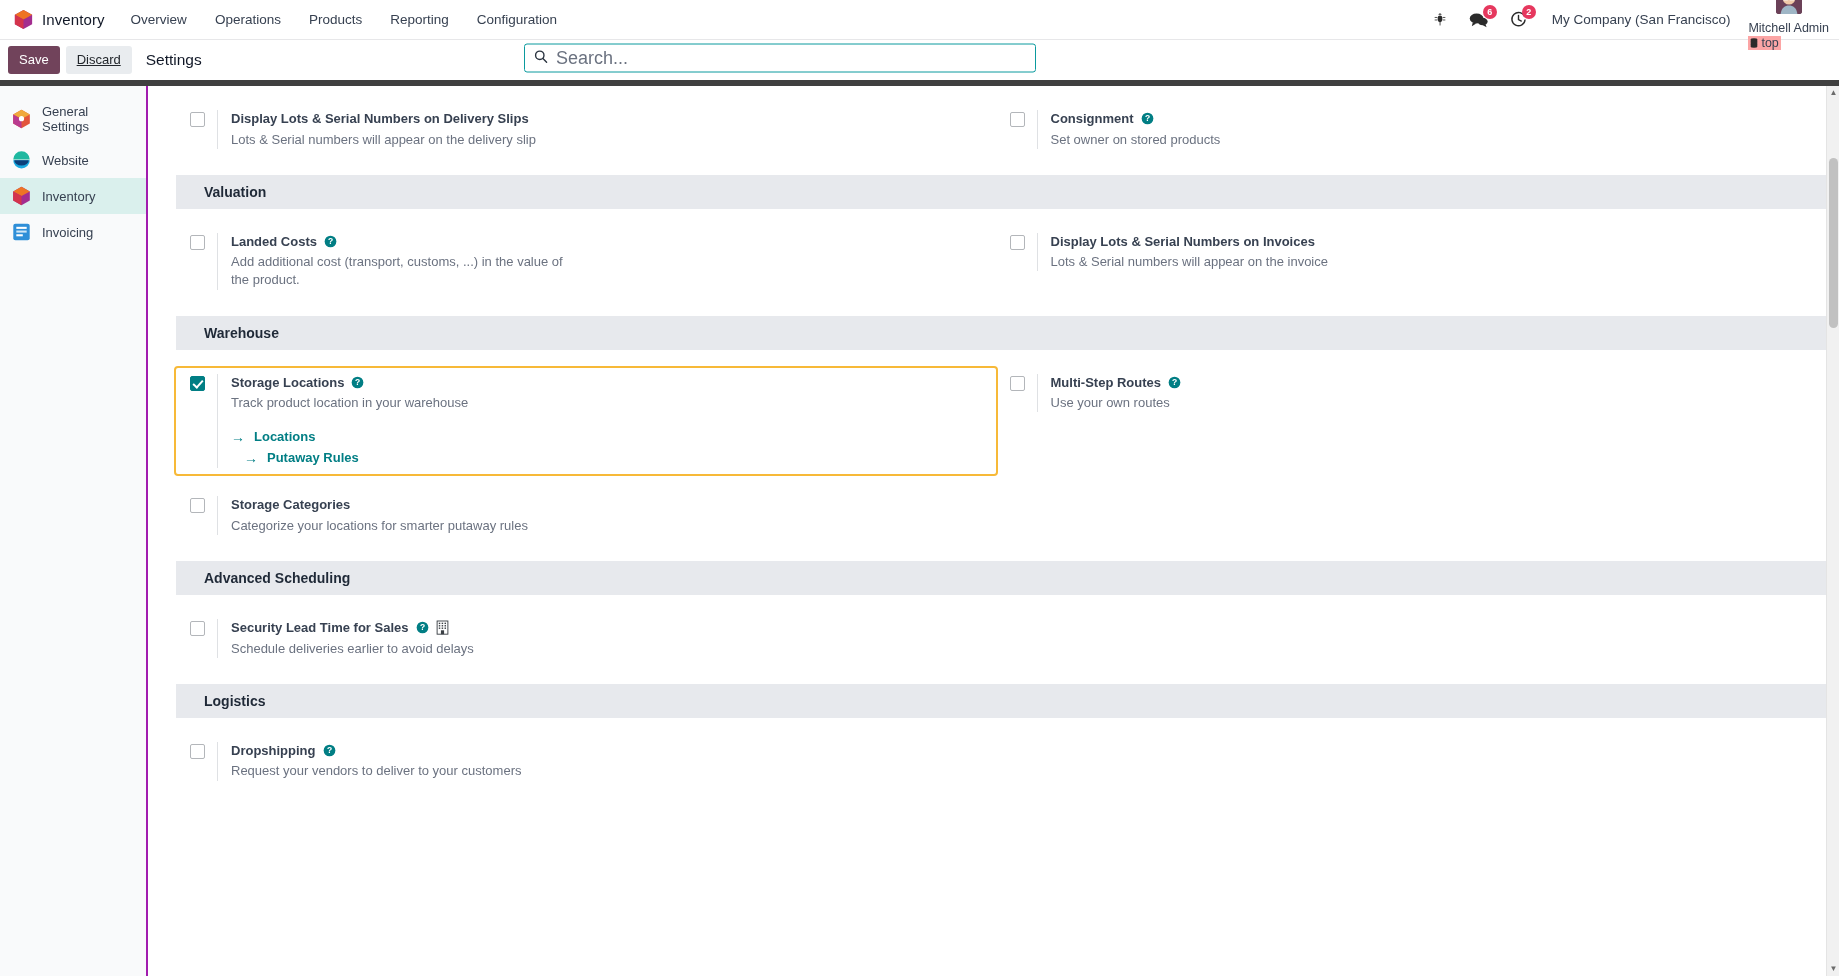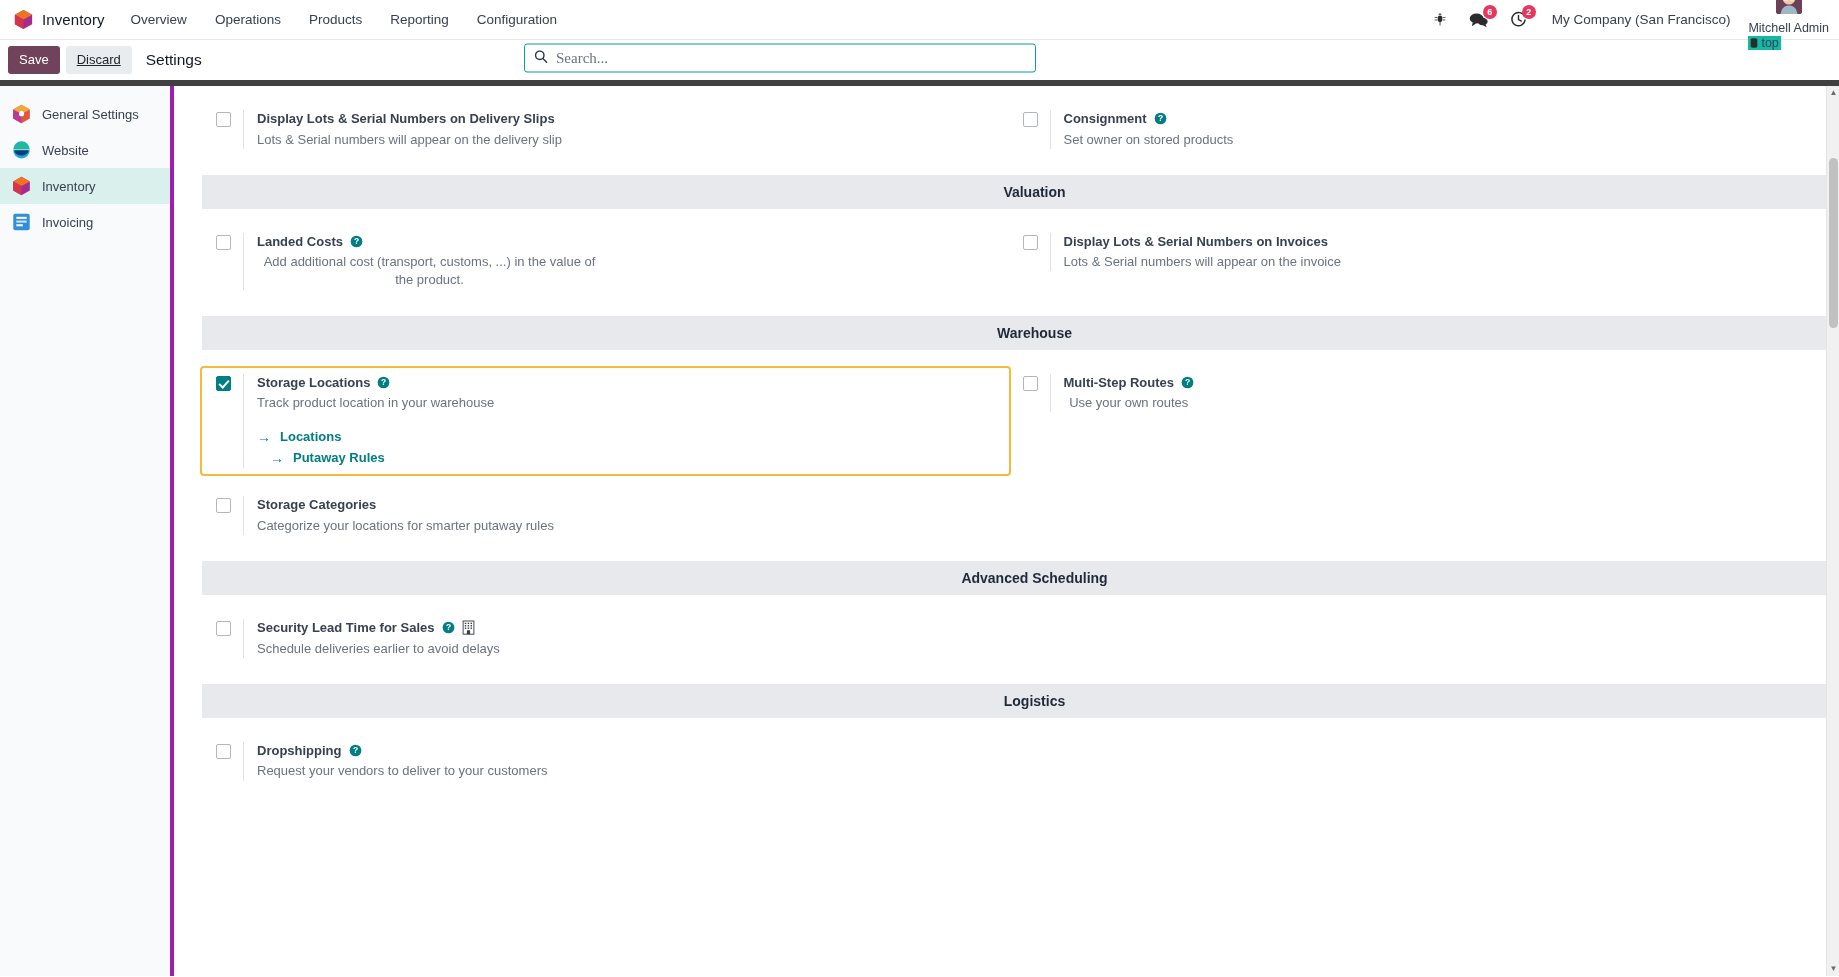--- a/index.html
+++ b/index.html
@@ -87,21 +87,21 @@
     width: 26px; height: 26px;
     border-radius: 3px;
     background: linear-gradient(160deg,#6c3a5a 0%,#46283c 100%);
     overflow: hidden;
     display: block;
   }
   .user-texts { line-height: 1.12; }
   .user-name { font-size: 12.5px; color: #374151; white-space: nowrap; }
   .user-db {
     font-size: 12.5px; color: #374151;
-    background: #14b8a6;
+    background: #fca5a5;
     display: inline-flex; align-items: center; gap: 3px;
     padding: 0 2px;
   }
 
   
   .cp {
     height: 46px;
     background: #ffffff;
     border-bottom: 6px solid #404040;
     display: flex;
@@ -130,59 +130,59 @@
     height: 29px;
     border: 1px solid #0b9a9e;
     border-radius: 3px;
     display: flex; align-items: center;
     padding: 0 9px;
     background: #fff;
   }
   .searchwrap svg { flex: none; }
   .searchinput {
     border: 0; outline: 0;
-    font-family: Liberation Serif, serif;
-    font-size: 15px;
+    font-family: Liberation Sans, sans-serif;
+    font-size: 18px;
     margin-left: 8px;
     width: 100%;
     color: #1d4ed8;
     background: transparent;
   }
   .searchinput::placeholder { color: #6b7280; }
 
   
   .wrap { display: flex; height: calc(977px - 40px - 47px); }
 
   
   .settings-sidebar {
-    width: 174px;
+    width: 148px;
     flex: none;
     background: #f9fafb;
-    border-right: 4px solid #a21caf;
+    border-right: 2px solid #a21caf;
     padding-top: 10px;
     overflow-y: auto;
   }
   .s-item {
     display: flex; align-items: center; gap: 11px;
     padding: 8px 10px 8px 12px;
     cursor: pointer;
     font-size: 13px;
     color: #374151;
   }
   .s-item.active { background: #daf0ed; }
   .s-ico { width: 19px; height: 20px; flex: none; display:block; }
 
   
   .content {
     flex: 1;
     overflow-y: auto;
     position: relative;
     background: #ffffff;
   }
-  .content-inner { padding: 0 0 40px 0; text-align: center; }
+  .content-inner { padding: 0 0 40px 0; }
 
   .section-head {
     background: #e7e9ed;
     padding: 9px 0 9px 28px;
     font-size: 14px;
     font-weight: bold;
     color: #1f2937;
     margin: 0 0 0 0;
   }
   .section-head-wrap { padding-left: 28px; }

